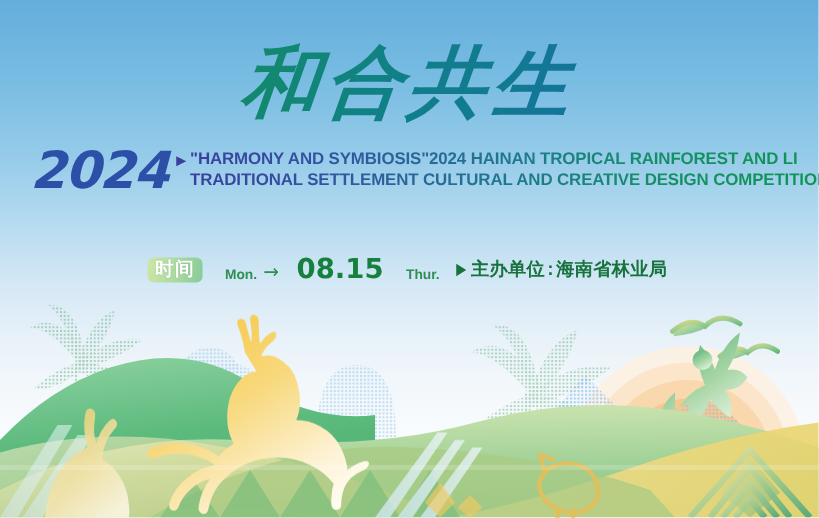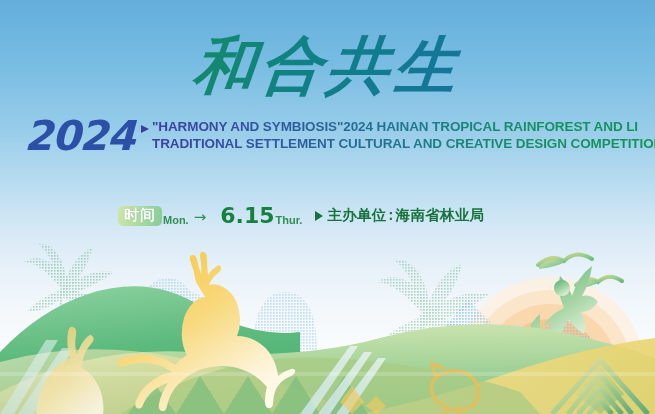--- a/index.html
+++ b/index.html
@@ -108,21 +108,21 @@
     text-align:right;
   }
   .dnum{
     font-family:"DejaVu Sans","Liberation Sans",sans-serif;
     font-size:22px;font-weight:bold;color:#18803f;
     margin-left:9px;letter-spacing:0px;
   }
   .ddow{
     font-family:"Liberation Sans","DejaVu Sans",sans-serif;
     font-size:11px;font-weight:bold;color:#2f8f53;
-    margin-left:1px;position:relative;top:4px;
+    margin-left:18px;position:relative;top:4px;
   }
   .darrow{
     font-family:"DejaVu Sans",sans-serif;
     font-size:15px;color:#2f8f53;margin:0 5px;position:relative;top:1px;
   }
   .dtri{
     width:0;height:0;margin-left:13px;margin-right:4px;
     border-left:8px solid #17723c;
     border-top:5px solid transparent;
     border-bottom:5px solid transparent;
@@ -405,20 +405,20 @@
     <div class="en-block">
       <div class="en-line">"HARMONY AND SYMBIOSIS"2024 HAINAN TROPICAL RAINFOREST AND LI</div>
       <div class="en-line">TRADITIONAL SETTLEMENT CULTURAL AND CREATIVE DESIGN COMPETITION</div>
     </div>
 
 
     <div class="dateline">
       <span class="badge">时间</span>
       <span class="ddow">Mon.</span>
       <span class="darrow">→</span>
-      <span class="dnum">6.15</span>
+      <span class="dnum">08.15</span>
       <span class="ddow">Thur.</span>
       <span class="dtri"></span>
       <span class="dhost">主办单位:海南省林业局</span>
     </div>
 
   </div>
 </div>
 
 </body></html>

